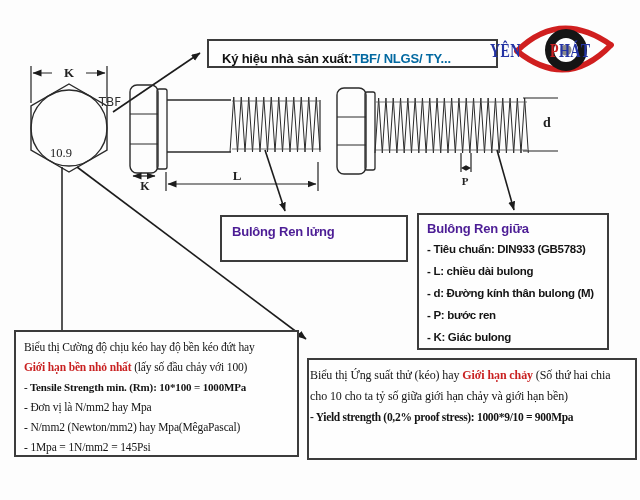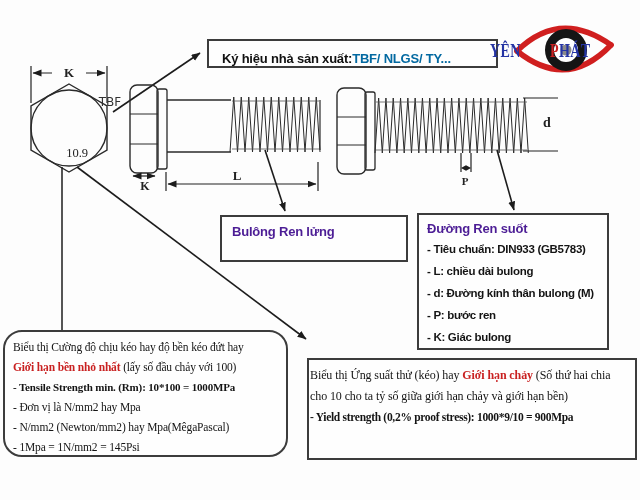--- a/index.html
+++ b/index.html
@@ -13,33 +13,33 @@
   #mfr-box{left:207px;top:39px;width:291px;height:29px;display:flex;align-items:flex-end;padding-left:13px;}
   #mfr-box .pre{font-weight:bold;font-size:13px;color:#111;letter-spacing:-0.2px;}
   #mfr-box .val{font-weight:bold;font-size:13px;color:#0369a1;letter-spacing:-0.2px;}
   
   #lung-box{left:220px;top:215px;width:188px;height:47px;padding:7px 0 0 10px;}
   #suot-box{left:417px;top:213px;width:192px;height:137px;padding:6px 0 0 8px;}
   .callout-title{color:#4c1d95;font-weight:bold;font-size:13px;letter-spacing:-0.2px;}
   .spec-item{font-weight:bold;font-size:11.5px;letter-spacing:-0.3px;line-height:22px;white-space:nowrap;color:#141414;}
   #suot-box .callout-title{margin-bottom:2px;}
   
-  #tensile-box{left:3px;top:330px;width:285px;height:127px;padding:5px 0 0 8px;
-    font-family:"Liberation Serif",serif;font-size:11.5px;line-height:20px;color:#141414;letter-spacing:-0.15px;border-radius:19px;}
+  #tensile-box{left:14px;top:330px;width:285px;height:127px;padding:5px 0 0 8px;
+    font-family:"Liberation Serif",serif;font-size:11.5px;line-height:20px;color:#141414;letter-spacing:-0.15px;}
   #tensile-box .nl{white-space:nowrap;}
   #tensile-box .hl{color:#c92121;font-weight:bold;}
   #tensile-box .b{font-weight:bold;font-size:11px;}
   #yield-box{left:307px;top:358px;width:330px;height:102px;padding:5px 7px 0 1px;
     font-family:"Liberation Serif",serif;font-size:12px;line-height:21px;color:#141414;letter-spacing:-0.1px;}
   #yield-box .hl{color:#c92121;font-weight:bold;}
   #yield-box .b{font-weight:bold;font-size:11.5px;white-space:nowrap;letter-spacing:-0.3px;}
   
   #hex-k{left:52px;top:65px;width:34px;text-align:center;font-size:13px;background:#fdfdfd;}
   #tbf-mark{left:54px;top:95px;width:32px;text-align:center;font-size:12px;font-family:"DejaVu Sans",sans-serif;color:#333;margin-left:40px;}
-  #grade-mark{left:50px;top:146px;width:38px;text-align:right;font-size:12.5px;font-family:"Liberation Serif",serif;color:#222;}
+  #grade-mark{left:50px;top:146px;width:38px;text-align:left;font-size:12.5px;font-family:"Liberation Serif",serif;color:#222;}
   #bolt1-k{left:134px;top:179px;width:22px;text-align:center;font-size:12px;}
   #bolt1-l{left:226px;top:168px;width:22px;text-align:center;font-size:13px;}
   #bolt2-d{left:538px;top:115px;width:18px;text-align:center;font-size:14px;}
   #bolt2-p{left:457px;top:175px;width:16px;text-align:center;font-size:11px;}
   
   #logo{position:absolute;left:476px;top:12px;width:140px;height:80px;z-index:2;}
   .logo-word{position:absolute;font-family:"Liberation Serif",serif;font-weight:bold;font-size:19px;
     transform:scaleX(0.74);transform-origin:left center;letter-spacing:0.5px;z-index:3;}
   #logo-left{left:14px;top:28px;color:#2534a4;}
   #logo-right{left:74px;top:28px;color:#2534a4;}
@@ -145,21 +145,21 @@
   <span id="bolt1-k" class="lbl dim">K</span>
   <span id="bolt1-l" class="lbl dim">L</span>
   <span id="bolt2-d" class="lbl dim">d</span>
   <span id="bolt2-p" class="lbl dim">P</span>
 
   <div id="lung-box" class="box">
     <div class="callout-title">Bulông Ren lửng</div>
   </div>
 
   <div id="suot-box" class="box">
-    <div class="callout-title">Đường Ren suốt</div>
+    <div class="callout-title">Bulông Ren giữa</div>
     <div class="spec-item">- Tiêu chuẩn: DIN933 (GB5783)</div>
     <div class="spec-item">- L: chiều dài bulong</div>
     <div class="spec-item">- d: Đường kính thân bulong (M)</div>
     <div class="spec-item">- P: bước ren</div>
     <div class="spec-item">- K: Giác bulong</div>
   </div>
 
   <div id="tensile-box" class="box">
     <div class="nl">Biểu thị Cường độ chịu kéo hay độ bền kéo đứt hay</div>
     <div class="nl"><span class="hl">Giới hạn bền nhỏ nhất</span><span> (lấy số đầu chảy với 100)</span></div>

